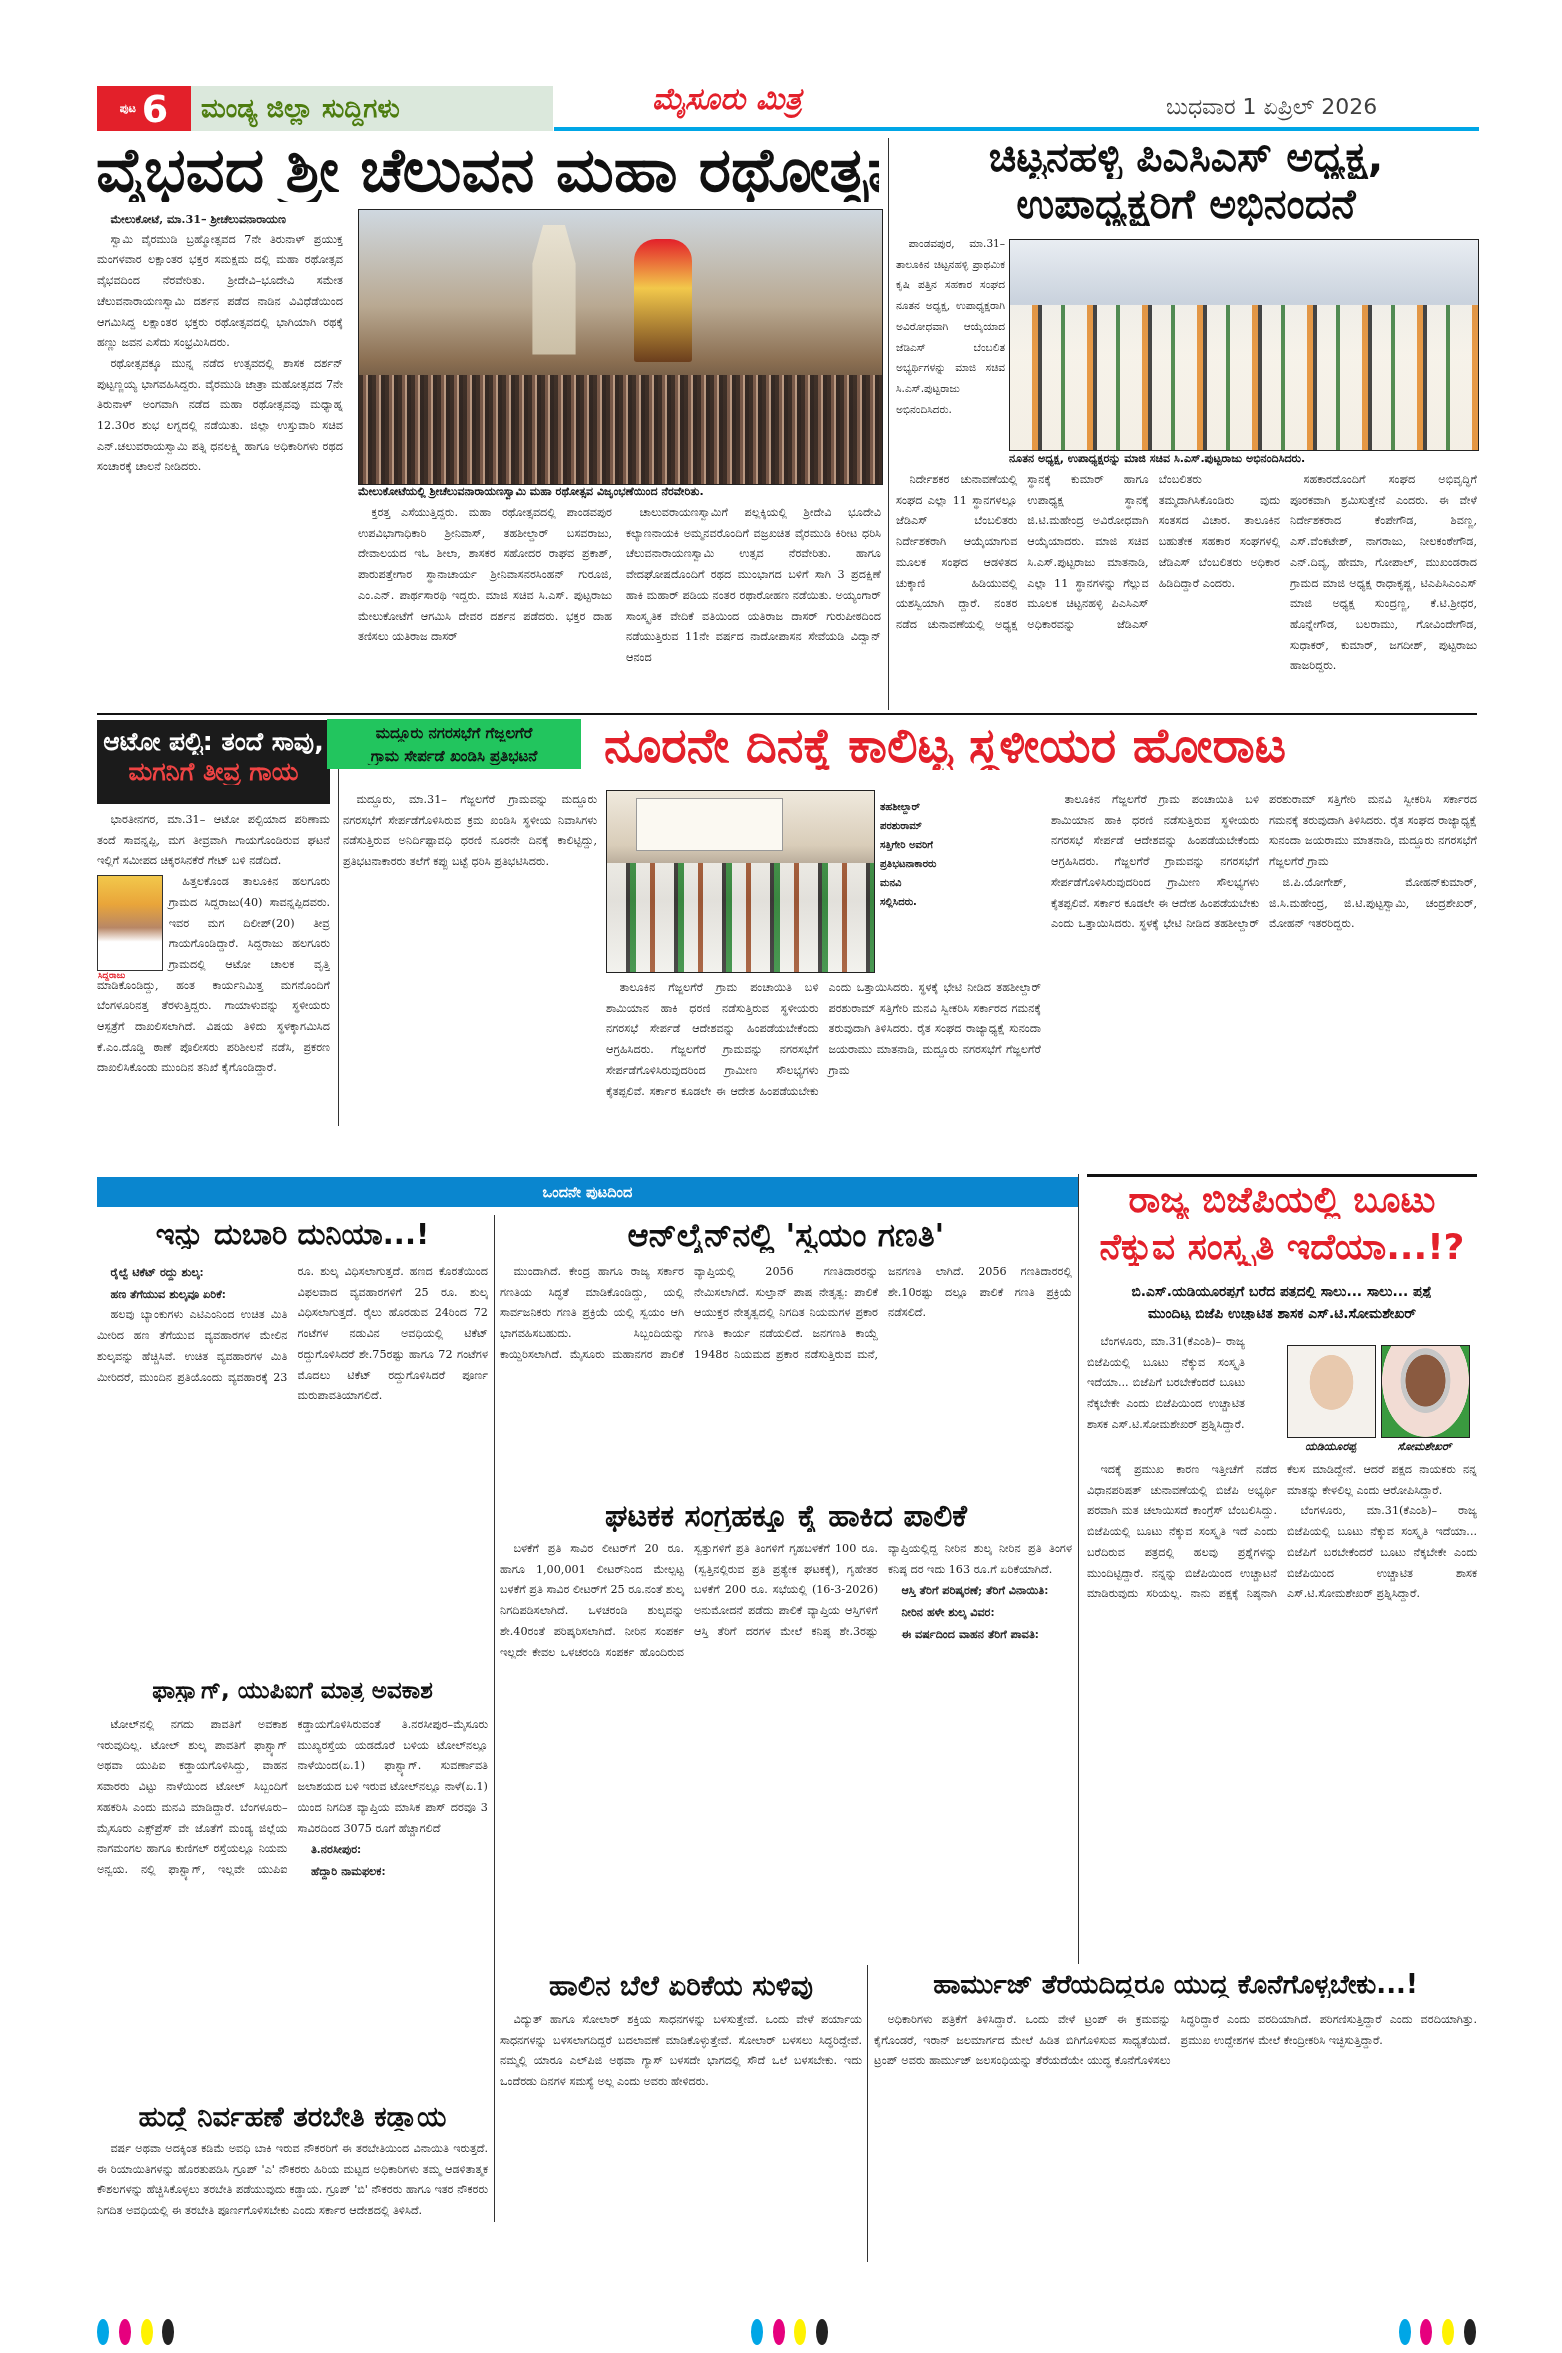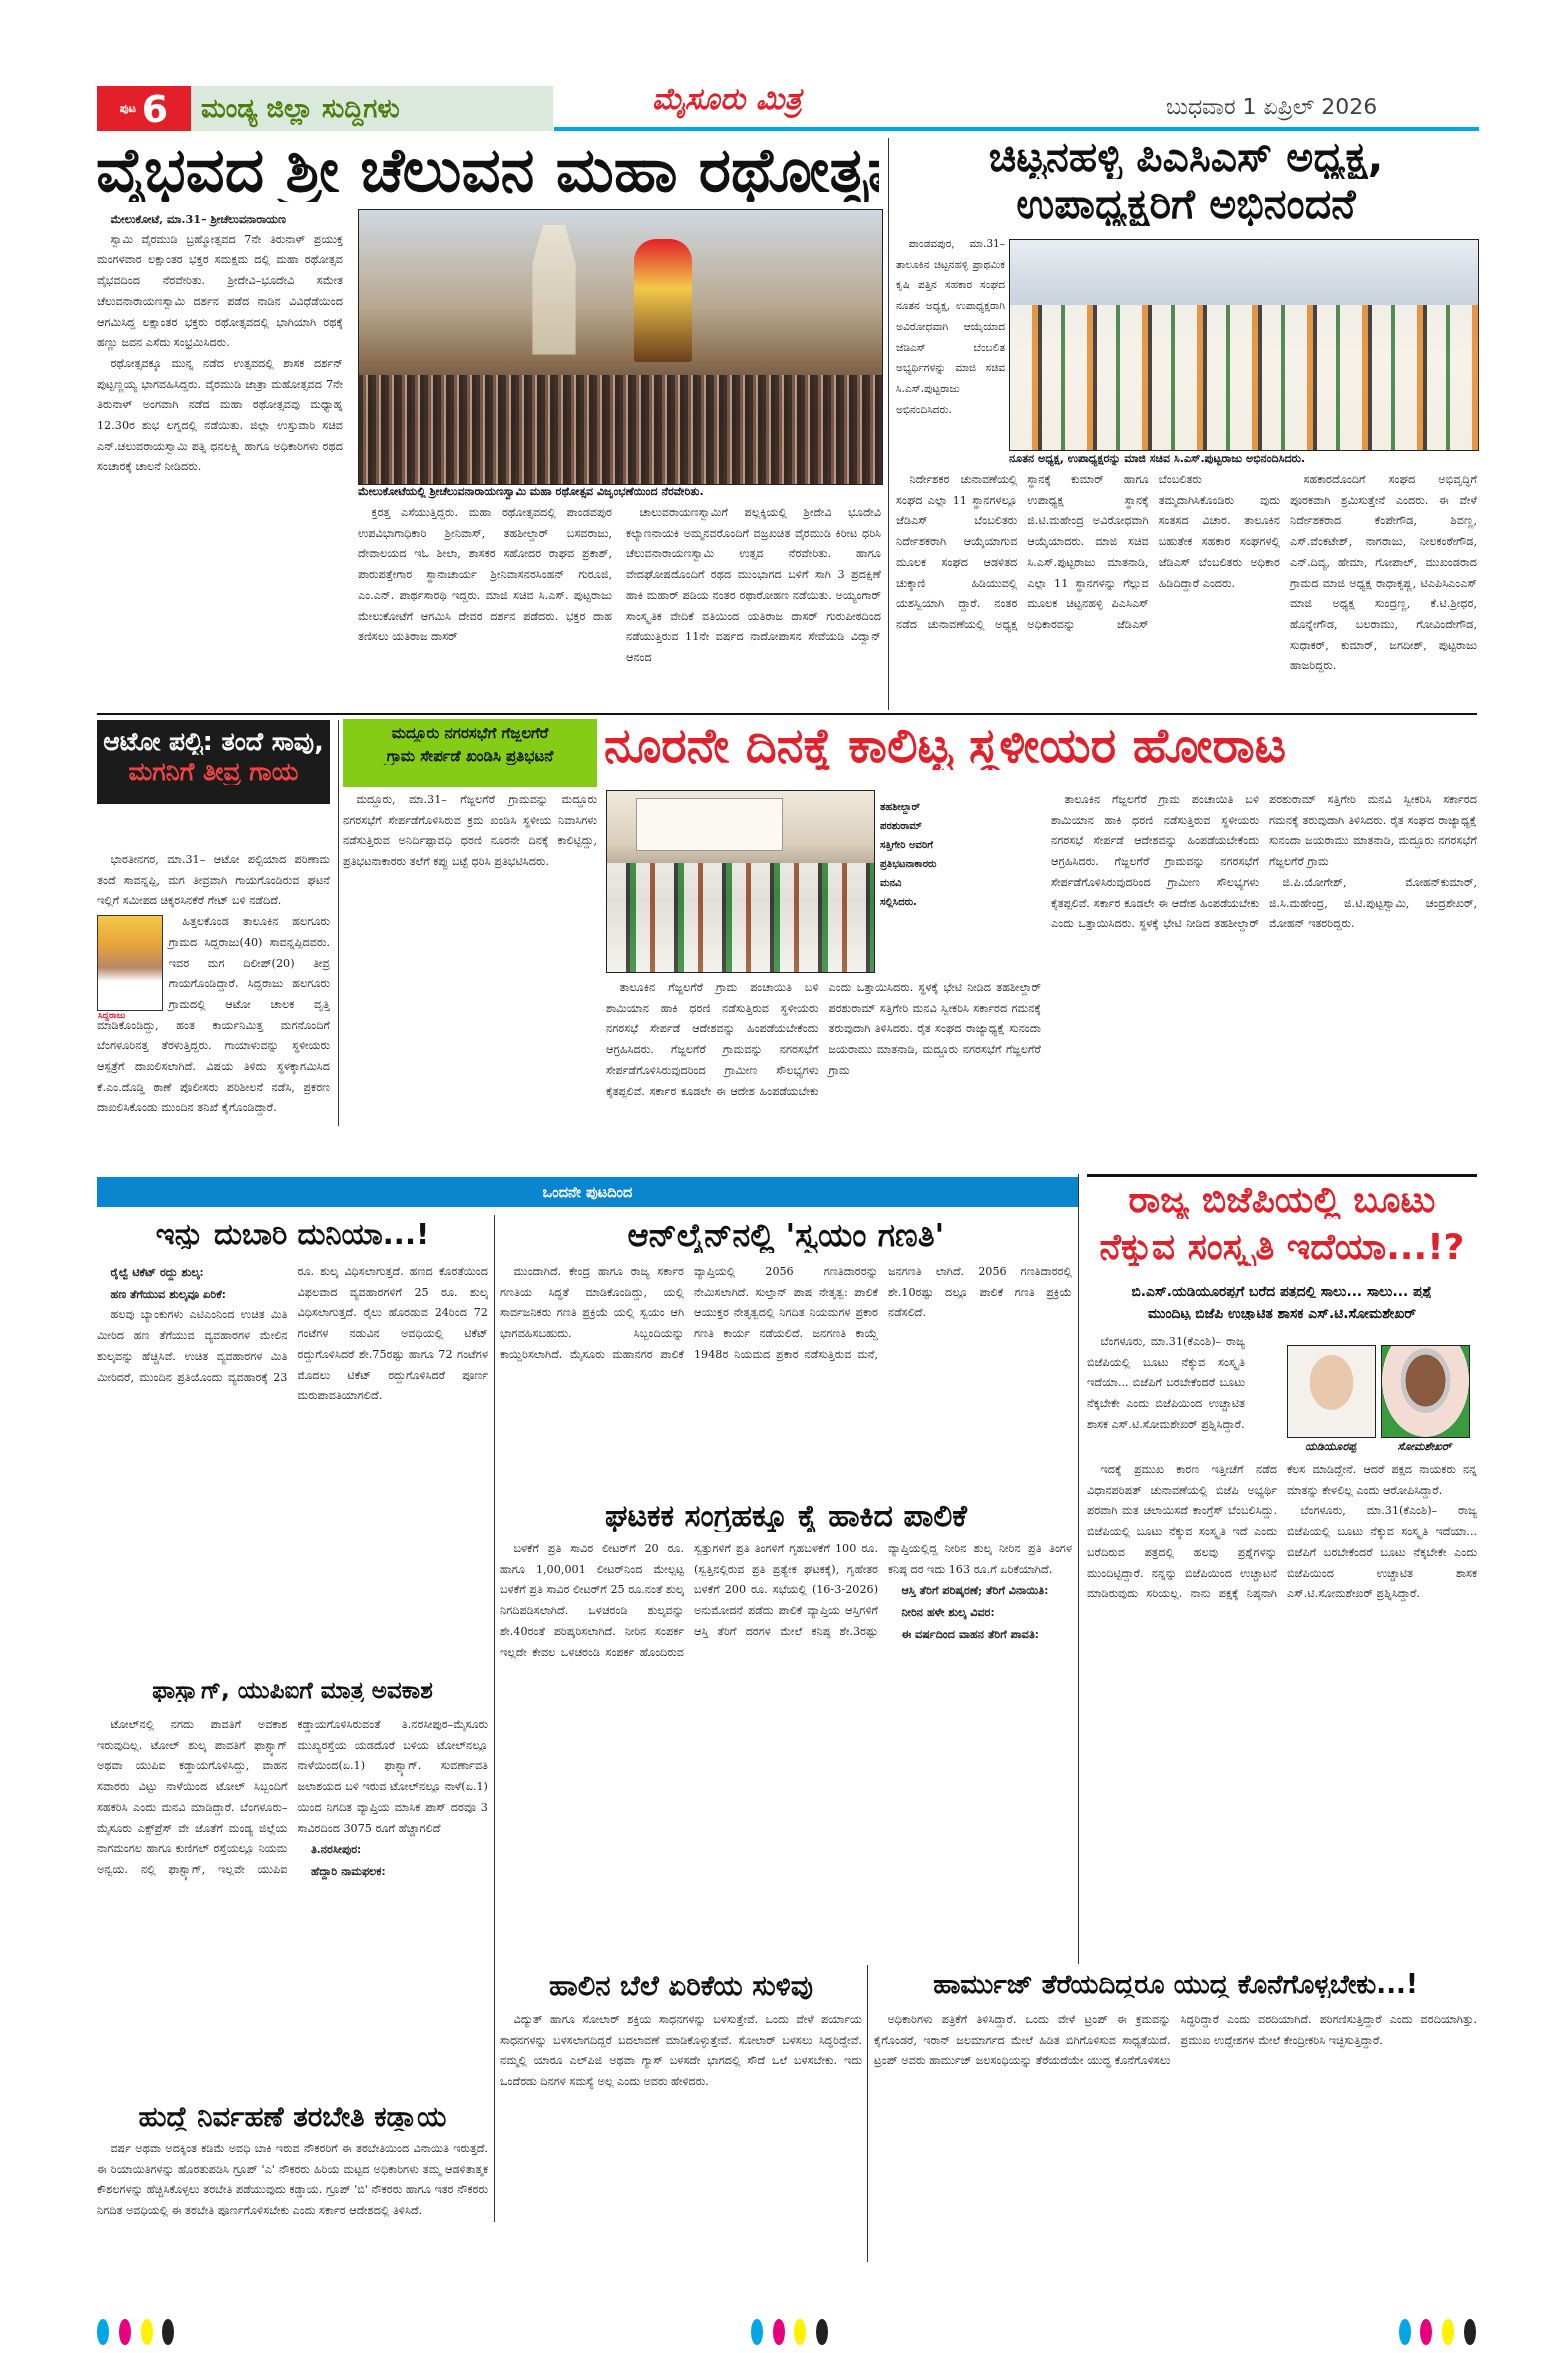--- a/index.html
+++ b/index.html
@@ -65,30 +65,30 @@
 <div class="abs txt" style="left:1290px;top:470px;width:187px;height:239px;">
   <p>ಸಹಕಾರದೊಂದಿಗೆ ಸಂಘದ ಅಭಿವೃದ್ಧಿಗೆ ಪೂರಕವಾಗಿ ಶ್ರಮಿಸುತ್ತೇನೆ ಎಂದರು. ಈ ವೇಳೆ ನಿರ್ದೇಶಕರಾದ ಕೆಂಪೇಗೌಡ, ಶಿವಣ್ಣ, ಎಸ್.ವೆಂಕಟೇಶ್, ನಾಗರಾಜು, ನೀಲಕಂಠೇಗೌಡ, ಎನ್.ದಿವ್ಯ, ಹೇಮಾ, ಗೋಪಾಲ್, ಮುಖಂಡರಾದ ಗ್ರಾಮದ ಮಾಜಿ ಅಧ್ಯಕ್ಷ ರಾಧಾಕೃಷ್ಣ, ಟಿಎಪಿಸಿಎಂಎಸ್ ಮಾಜಿ ಅಧ್ಯಕ್ಷ ಸುಂದ್ರಣ್ಣ, ಕೆ.ಟಿ.ಶ್ರೀಧರ, ಹೊನ್ನೇಗೌಡ, ಬಲರಾಮು, ಗೋವಿಂದೇಗೌಡ, ಸುಧಾಕರ್, ಕುಮಾರ್, ಜಗದೀಶ್, ಪುಟ್ಟರಾಜು ಹಾಜರಿದ್ದರು.</p>
 </div>
 
 <div class="hrule" style="left:97px;top:713px;width:1380px;height:2.2px;background:#111;"></div>
 
 <div class="abs" style="left:97px;top:720px;width:233px;height:84px;background:#1b1b1b;">
   <div class="hl" style="color:#fff;font-size:25px;text-align:center;margin-top:8.7px;">ಆಟೋ ಪಲ್ಟಿ: ತಂದೆ ಸಾವು,</div>
   <div class="hl" style="color:#ef4444;font-size:25px;text-align:center;margin-top:4.3px;">ಮಗನಿಗೆ ತೀವ್ರ ಗಾಯ</div>
 </div>
-<div class="abs txt" style="left:97px;top:810px;width:233px;height:312px;margin-top:40px;">
+<div class="abs txt" style="left:97px;top:810px;width:233px;height:312px;">
   <p>ಭಾರತೀನಗರ, ಮಾ.31– ಆಟೋ ಪಲ್ಟಿಯಾದ ಪರಿಣಾಮ ತಂದೆ ಸಾವನ್ನಪ್ಪಿ, ಮಗ ತೀವ್ರವಾಗಿ ಗಾಯಗೊಂಡಿರುವ ಘಟನೆ ಇಲ್ಲಿಗೆ ಸಮೀಪದ ಚಿಕ್ಕರಸಿನಕೆರೆ ಗೇಟ್ ಬಳಿ ನಡೆದಿದೆ.</p>
   <div style="float:left;width:64px;height:94px;margin:2.9px 5.8px 2.9px 0;border:1.4px solid #333;background:linear-gradient(#f2c84b 0%,#e9a53a 30%,#b88766 55%,#fff 70%,#fff 100%);position:relative;">
     <span style="position:absolute;bottom:-16px;left:0;font-size:8.7px;font-weight:bold;color:#e3202a;">ಸಿದ್ದರಾಜು</span>
   </div>
   <p>ಹಿತ್ತಲಕೊಂಡ ತಾಲೂಕಿನ ಹಲಗೂರು ಗ್ರಾಮದ ಸಿದ್ದರಾಜು(40) ಸಾವನ್ನಪ್ಪಿದವರು. ಇವರ ಮಗ ದಿಲೀಪ್(20) ತೀವ್ರ ಗಾಯಗೊಂಡಿದ್ದಾರೆ. ಸಿದ್ದರಾಜು ಹಲಗೂರು ಗ್ರಾಮದಲ್ಲಿ ಆಟೋ ಚಾಲಕ ವೃತ್ತಿ ಮಾಡಿಕೊಂಡಿದ್ದು, ಹಂತ ಕಾರ್ಯನಿಮಿತ್ತ ಮಗನೊಂದಿಗೆ ಬೆಂಗಳೂರಿನತ್ತ ತೆರಳುತ್ತಿದ್ದರು. ಗಾಯಾಳುವನ್ನು ಸ್ಥಳೀಯರು ಆಸ್ಪತ್ರೆಗೆ ದಾಖಲಿಸಲಾಗಿದೆ. ವಿಷಯ ತಿಳಿದು ಸ್ಥಳಕ್ಕಾಗಮಿಸಿದ ಕೆ.ಎಂ.ದೊಡ್ಡಿ ಠಾಣೆ ಪೊಲೀಸರು ಪರಿಶೀಲನೆ ನಡೆಸಿ, ಪ್ರಕರಣ ದಾಖಲಿಸಿಕೊಂಡು ಮುಂದಿನ ತನಿಖೆ ಕೈಗೊಂಡಿದ್ದಾರೆ.</p>
 </div>
 <div class="vrule" style="left:338px;top:720px;height:406px;width:0.7px;"></div>
 
-<div class="abs" style="left:343px;top:719px;width:254px;height:68px;background:#84cc16;">
+<div class="abs" style="left:327px;top:719px;width:254px;height:50px;background:#22c55e;">
   <div class="hl" style="font-size:15px;text-align:center;margin-top:7.2px;">ಮದ್ದೂರು ನಗರಸಭೆಗೆ ಗೆಜ್ಜಲಗೆರೆ</div>
   <div class="hl" style="font-size:15px;text-align:center;margin-top:7.2px;">ಗ್ರಾಮ ಸೇರ್ಪಡೆ ಖಂಡಿಸಿ ಪ್ರತಿಭಟನೆ</div>
 </div>
 <div class="abs hl red" style="left:604px;top:720px;width:877px;font-size:48px;">ನೂರನೇ ದಿನಕ್ಕೆ ಕಾಲಿಟ್ಟ ಸ್ಥಳೀಯರ ಹೋರಾಟ</div>
 <div class="abs txt" style="left:343px;top:790px;width:254px;height:333px;">
   <p>ಮದ್ದೂರು, ಮಾ.31– ಗೆಜ್ಜಲಗೆರೆ ಗ್ರಾಮವನ್ನು ಮದ್ದೂರು ನಗರಸಭೆಗೆ ಸೇರ್ಪಡೆಗೊಳಿಸಿರುವ ಕ್ರಮ ಖಂಡಿಸಿ ಸ್ಥಳೀಯ ನಿವಾಸಿಗಳು ನಡೆಸುತ್ತಿರುವ ಅನಿರ್ದಿಷ್ಟಾವಧಿ ಧರಣಿ ನೂರನೇ ದಿನಕ್ಕೆ ಕಾಲಿಟ್ಟಿದ್ದು, ಪ್ರತಿಭಟನಾಕಾರರು ತಲೆಗೆ ಕಪ್ಪು ಬಟ್ಟೆ ಧರಿಸಿ ಪ್ರತಿಭಟಿಸಿದರು.</p>
 </div>
 <div class="abs photo" style="left:606px;top:790px;width:267px;height:181px;background:linear-gradient(180deg,#efe9dd 0%,#d9cdb9 30%,#7d6e62 60%,#e9e6df 100%);">
   <div style="position:absolute;left:29px;top:7.2px;width:145px;height:51px;background:#fbf9f2;border:0.7px solid #999;"></div>
   <div style="position:absolute;left:0;bottom:0;width:100%;height:109px;background:repeating-linear-gradient(90deg,#f4f4f0 0 19px,#2f2f2f 19px 23px,#2e8b3a 23px 29px,#f4f4f0 29px 43px,#a0522d 43px 48px);opacity:.85;"></div>

